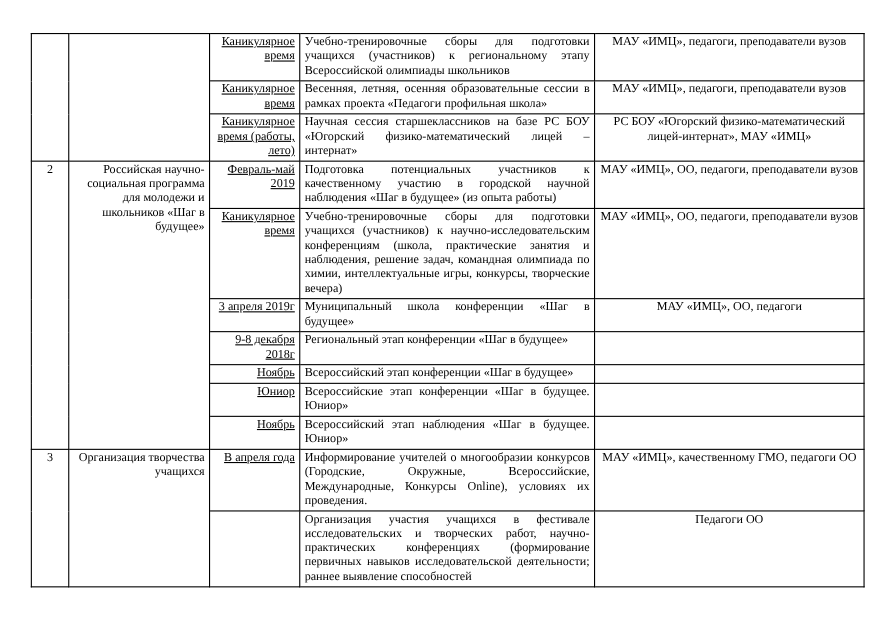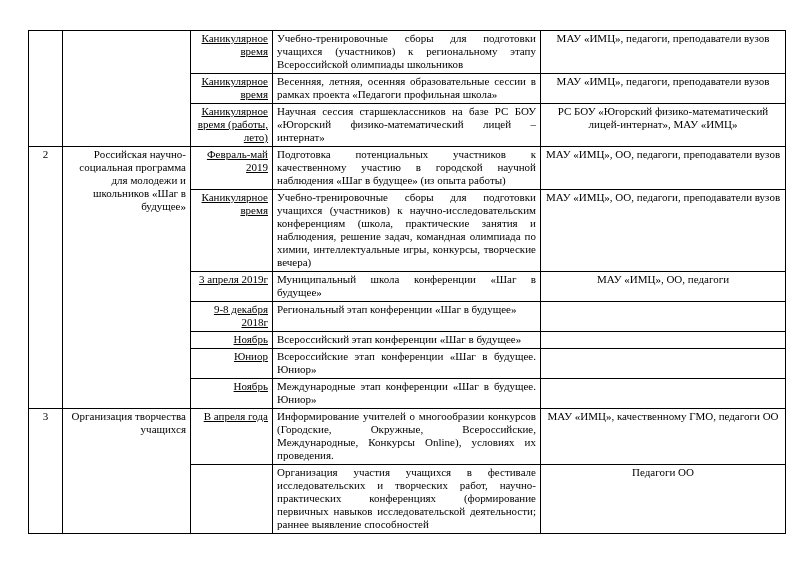--- a/index.html
+++ b/index.html
@@ -113,21 +113,21 @@
           <td class="col-activity">Всероссийский этап конференции «Шаг в будущее»</td>
           <td class="col-responsible"></td>
         </tr>
         <tr>
           <td class="col-time">Юниор</td>
           <td class="col-activity">Всероссийские этап конференции «Шаг в будущее. Юниор»</td>
           <td class="col-responsible"></td>
         </tr>
         <tr>
           <td class="col-time">Ноябрь</td>
-          <td class="col-activity">Международные этап конференции «Шаг в будущее. Юниор»</td>
+          <td class="col-activity">Всероссийский этап наблюдения «Шаг в будущее. Юниор»</td>
           <td class="col-responsible"></td>
         </tr>
         <tr>
           <td class="col-num" rowspan="2">3</td>
           <td class="col-program" rowspan="2">Организация творчества учащихся</td>
           <td class="col-time">В апреля года</td>
           <td class="col-activity">Информирование учителей о многообразии конкурсов (Городские, Окружные, Всероссийские, Международные, Конкурсы Online), условиях их проведения.</td>
           <td class="col-responsible">МАУ «ИМЦ», качественному ГМО, педагоги ОО</td>
         </tr>
         <tr>

